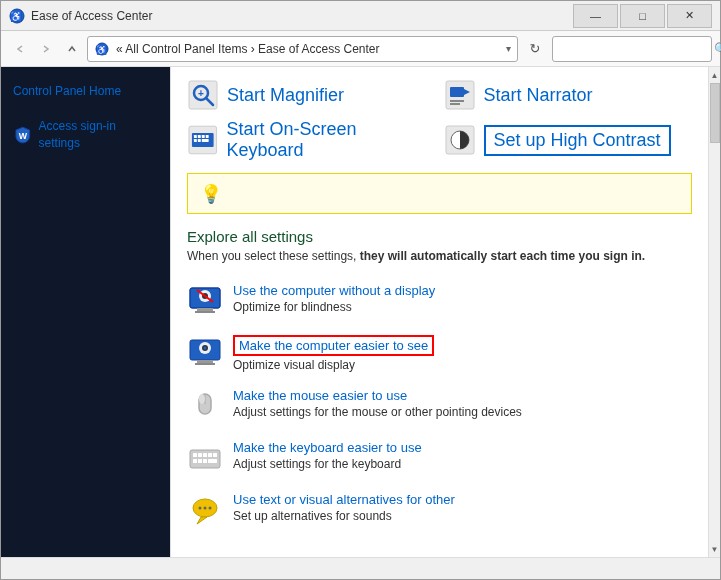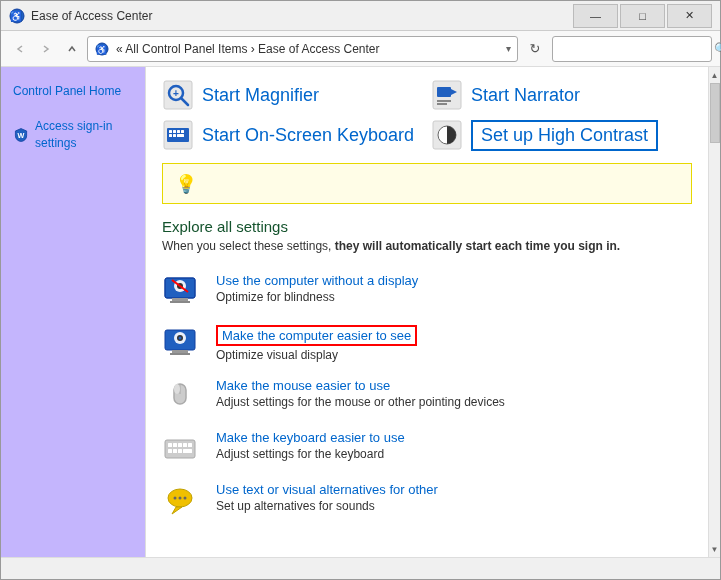--- a/index.html
+++ b/index.html
@@ -154,22 +154,22 @@
 
     
     .main-area {
       display: flex;
       flex: 1;
       overflow: hidden;
     }
 
     
     .sidebar {
-      width: 145px;
-      background: #c4b5fd;
+      width: 170px;
+      background: #0f172a;
       border-right: 1px solid #ddd;
       padding: 12px 0;
       flex-shrink: 0;
     }
 
     .sidebar-link {
       display: block;
       padding: 4px 12px;
       color: #0066cc;
       text-decoration: none;
@@ -270,21 +270,21 @@
 
     .settings-list {
       display: flex;
       flex-direction: column;
       gap: 0;
     }
 
     .setting-item {
       display: flex;
       align-items: flex-start;
-      gap: 18px;
+      gap: 10px;
       padding: 8px 0;
     }
 
     .setting-icon {
       width: 36px;
       height: 36px;
       flex-shrink: 0;
     }
 
     .setting-info { flex: 1; }

